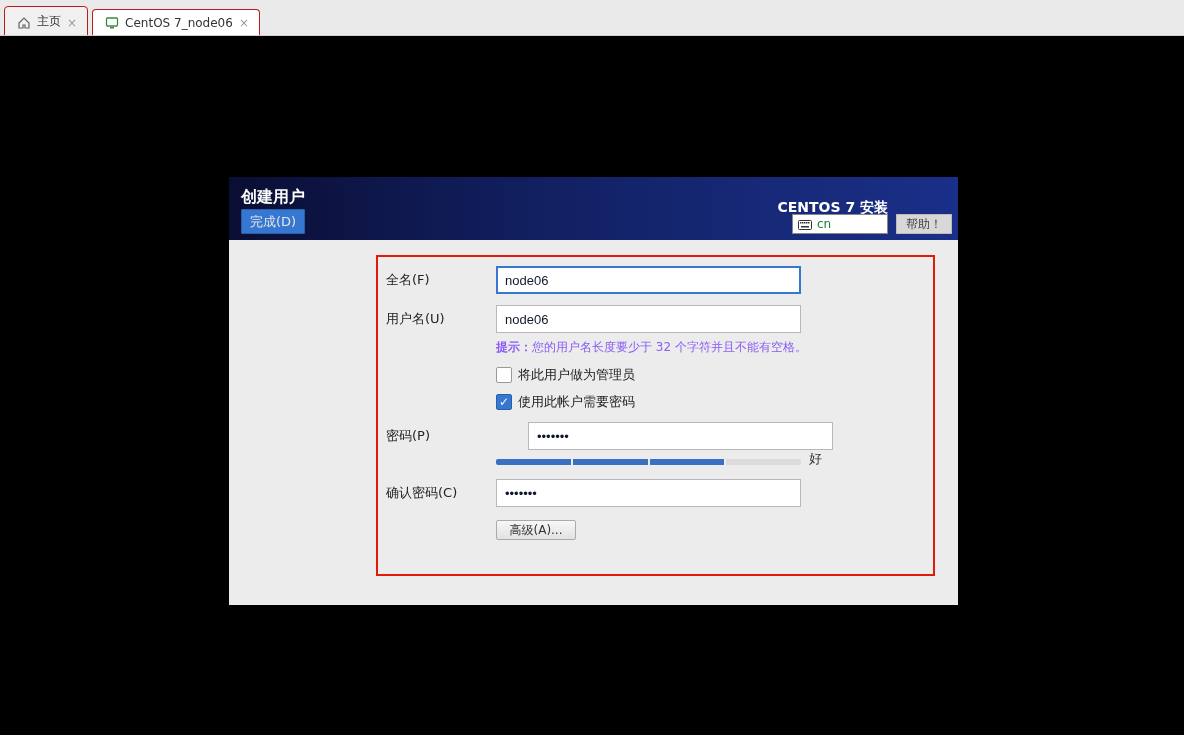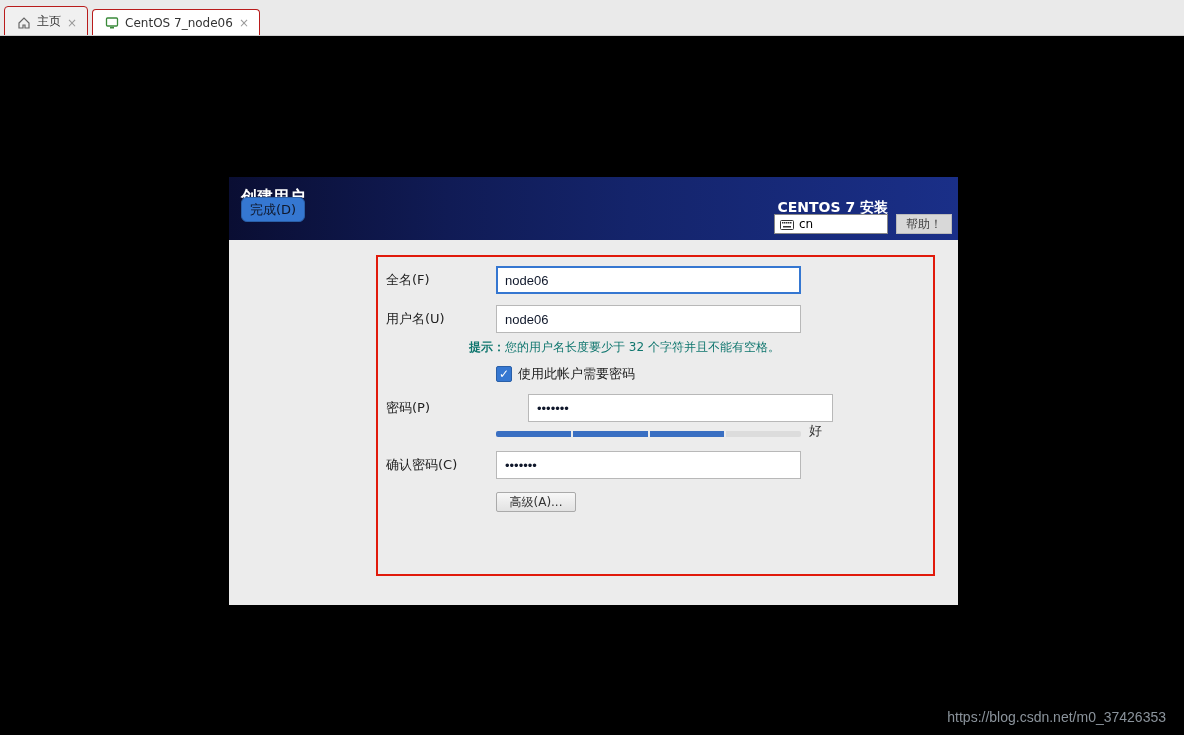--- a/index.html
+++ b/index.html
@@ -54,36 +54,36 @@
   box-shadow: 0 0 0 1px rgba(0,0,0,0.2);
 }
 .hdr {
   height: 63px;
   background: linear-gradient(90deg, #0a0e33 0%, #101b55 30%, #14246b 55%, #1a2f88 100%);
   color: #fff;
   position: relative;
 }
 .hdr-title { position: absolute; left: 12px; top: 10px; font-size: 16px; font-weight: bold; }
 .done-btn {
-  position: absolute; left: 12px; top: 20px;
+  position: absolute; left: 12px; top: 32px;
   width: 64px; height: 25px;
   background: #3577d1;
   border: 1px solid #2a5fa7;
-  color: #0f172a; font-size: 13px;
+  color: #e5e5e5; font-size: 13px;
   display: flex; align-items: center; justify-content: center;
-  cursor: pointer; border-radius: 6px;
+  cursor: pointer; border-radius: 1px;
 }
 .hdr-center { position: absolute; right: 70px; top: 22px; font-size: 14px; font-weight: bold; }
 .lang-sel {
   position: absolute; right: 70px; top: 37px;
-  width: 114px; height: 20px;
+  width: 96px; height: 20px;
   background: #fff;
   border: 1px solid #888;
   display: flex; align-items: center; gap: 5px;
-  padding: 0 5px; font-size: 12px; color: #000000;
+  padding: 0 5px; font-size: 12px; color: #15803d;
   cursor: pointer;
 }
 .kbd-icon { width: 14px; height: 10px; }
 .help-btn {
   position: absolute; right: 6px; top: 37px;
   width: 56px; height: 20px;
   background: #d8d8d8; border: 1px solid #bbb;
   font-size: 12px; color: #444;
   display: flex; align-items: center; justify-content: center;
   cursor: pointer;
@@ -99,21 +99,21 @@
 .txt-input {
   width: 305px; height: 28px;
   border: 1px solid #b8b8b8;
   background: #fff;
   padding: 0 8px;
   font-size: 13px;
   color: #0f172a;
   outline: none;
 }
 .txt-input.focused { border: 2px solid #3577d1; padding: 0 7px; }
-.hint { font-size: 12px; color: #0f766e; margin-left: 83px; margin-top: 6px; }
+.hint { font-size: 12px; color: #8b5cf6; margin-left: 110px; margin-top: 6px; }
 .hint b { font-weight: bold; }
 .chk-row { display: flex; align-items: center; gap: 6px; margin-left: 110px; font-size: 13px; color: #222; }
 .chk {
   width: 16px; height: 16px;
   border: 1px solid #999; border-radius: 2px;
   background: #fff; display: inline-flex;
   align-items: center; justify-content: center;
   cursor: pointer;
 }
 .chk.checked { background: #3577d1; border-color: #2a5fa7; color: #fff; font-size: 12px; }
@@ -203,20 +203,24 @@
 
       <div class="form-row" style="margin-top:11px;">
         <div class="lbl">用户名(U)</div>
         <input class="txt-input" type="text" value="node06" style="">
       </div>
 
       <div class="hint">
         <b>提示：</b><span>您的用户名长度要少于 32 个字符并且不能有空格。</span>
       </div>
 
+      <div class="chk-row" style="margin-top:10px;">
+        <span class="chk"></span>
+        <span>将此用户做为管理员</span>
+      </div>
 
       <div class="chk-row" style="margin-top:9px;">
         <span class="chk checked">✓</span>
         <span>使用此帐户需要密码</span>
       </div>
 
       <div class="form-row" style="margin-top:11px;gap:32px;">
         <div class="lbl">密码(P)</div>
         <input class="txt-input" type="text" value="•••••••" style="">
       </div>
@@ -234,14 +238,13 @@
       <div class="form-row" style="margin-top:11px;">
         <div class="lbl">确认密码(C)</div>
         <input class="txt-input" type="text" value="•••••••" style="">
       </div>
 
       <div class="adv-btn" style="margin-top:13px;">高级(A)...</div>
 
     </div>
   </div>
 
-  <div class="watermark">https://blog.csdn.net/m0_37426353</div>
 </div>
 
 </body></html>

